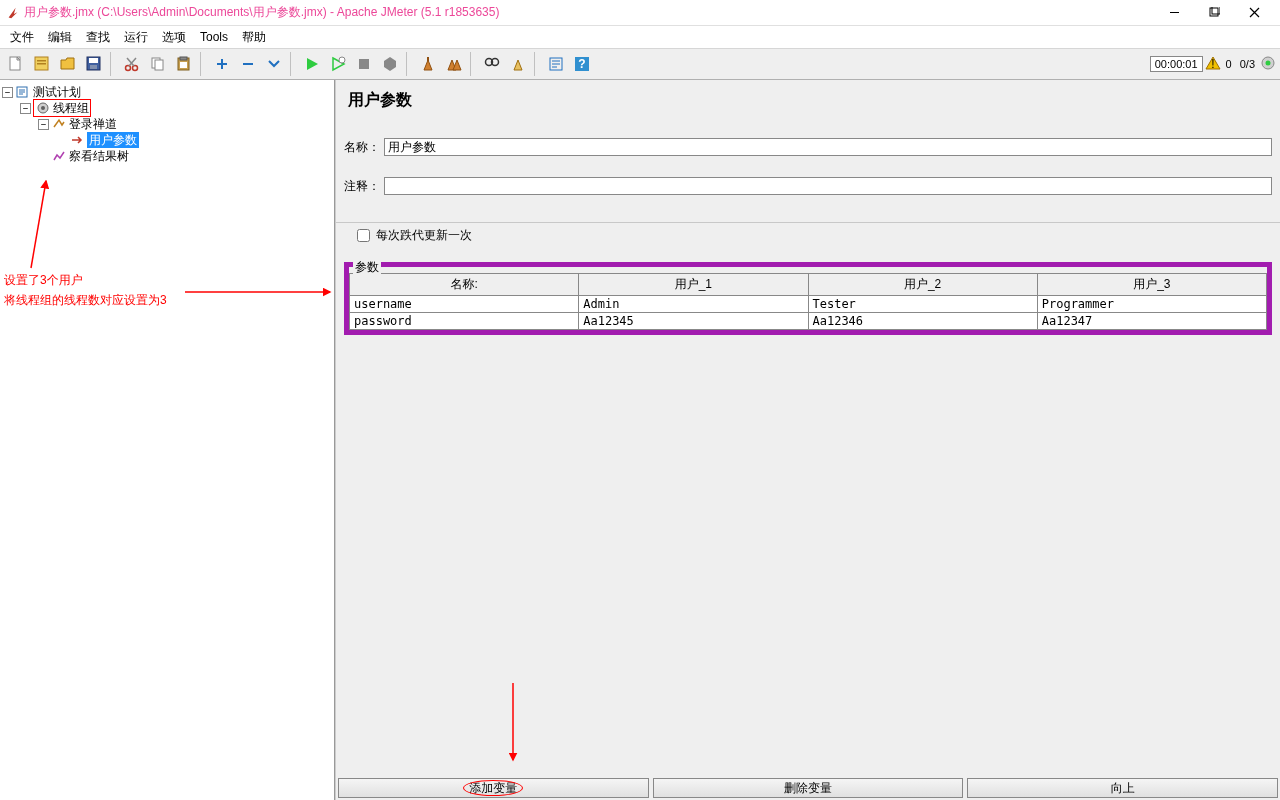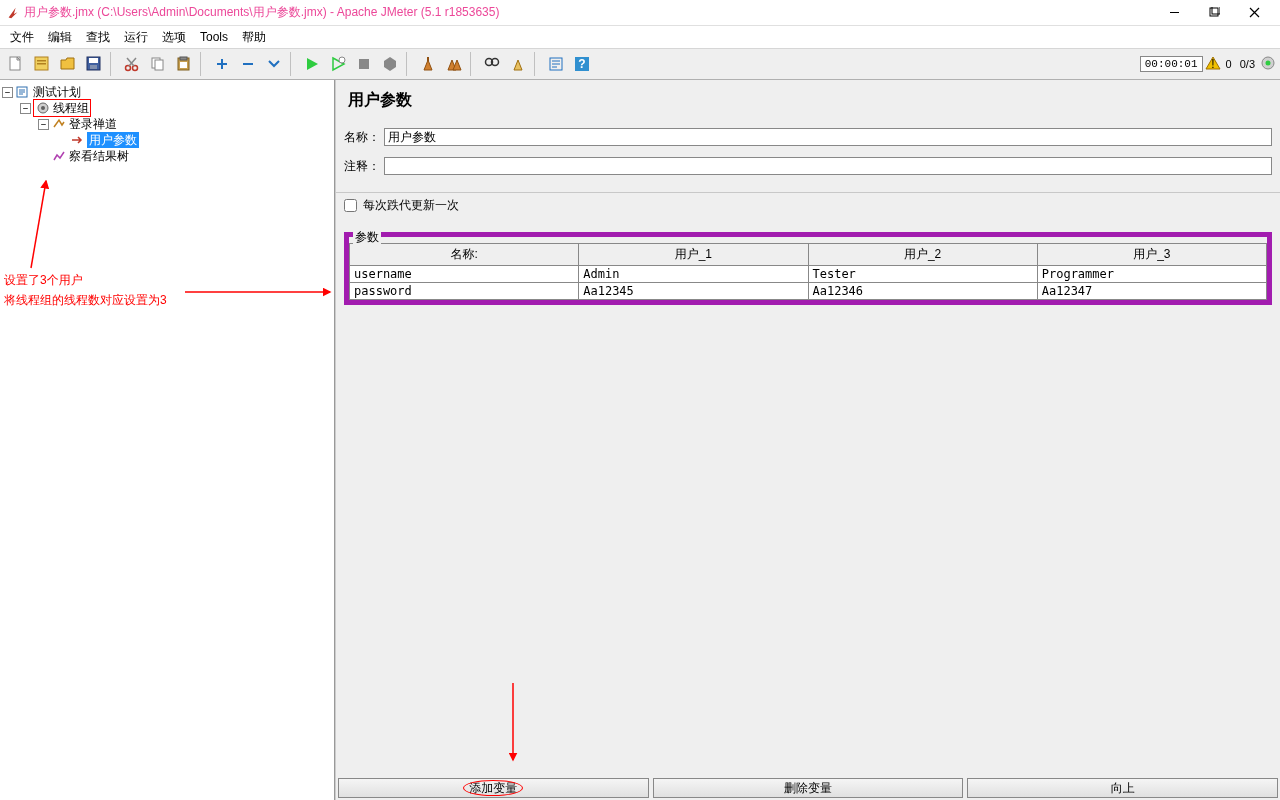--- a/index.html
+++ b/index.html
@@ -9,42 +9,42 @@
 .titlebar .title { flex: 1; color: #ec4899; }
 .titlebar .winbtn { width: 40px; height: 24px; display: flex; align-items: center; justify-content: center; }
 .titlebar .winbtn svg { width: 11px; height: 11px; }
 .menubar { height: 22px; display: flex; align-items: center; padding: 0 4px; gap: 2px; }
 .menubar .menuitem { padding: 2px 6px; }
 .toolbar { height: 32px; background: #efefef; border-top: 1px solid #d6d6d6; border-bottom: 1px solid #b0b0b0; display: flex; align-items: center; padding: 0 4px; gap: 2px; }
 .toolbar .tbtn { width: 24px; height: 24px; display: flex; align-items: center; justify-content: center; }
 .toolbar .tbtn svg { display:block; }
 .toolbar .sep { width: 6px; height: 24px; border-left: 1px solid #c0c0c0; margin: 0 2px; }
 .toolbar .spacer { flex: 1; }
-.toolbar .timebox { background: #fff; border: 1px solid #888; padding: 1px 4px; font-family: Liberation Mono, monospace; font-size: 11px; }
+.toolbar .timebox { background: #fff; border: 1px solid #888; padding: 1px 4px; font-family: Liberation Sans, sans-serif; font-size: 11px; }
 .toolbar .status { font-size: 11px; color: #000; margin: 0 3px; }
 .main { display: flex; height: calc(800px - 26px - 22px - 32px); }
 .treepane { width: 335px; background: #fff; border-right: 1px solid #999; position: relative; overflow: hidden; }
 .tree { padding: 4px 2px; font-size: 12px; line-height: 16px; }
 .tree .node { display: flex; align-items: center; height: 16px; white-space: nowrap; }
 .tree .toggle { width: 11px; height: 11px; border: 1px solid #888; display: inline-flex; align-items: center; justify-content: center; font-size: 9px; line-height: 9px; margin-right: 2px; font-family: monospace; background:#fff;}
 .tree .icon { width: 16px; height: 16px; display: inline-flex; align-items: center; justify-content: center; margin-right: 2px; }
 .tree .lbl.selected { background: #1e90ff; color: #fff; padding: 0 2px; }
 .tree .indent1 { margin-left: 18px; }
 .tree .indent2 { margin-left: 36px; }
 .tree .indent3 { margin-left: 54px; }
 .annot1 { position: absolute; left: 4px; top: 190px; color: #ff0000; font-size: 14px; line-height: 20px; }
 .arrow1 { position: absolute; left: 26px; top: 93px; }
 .arrow2 { position: absolute; left: 180px; top: 200px; }
 .rightpane { flex: 1; background: #efefef; display: flex; flex-direction: column; border-left: 1px solid #ccc; }
 .panel-title { font-size: 16px; font-weight: bold; padding: 10px 12px 6px; }
 .form-rows { padding: 0 8px 6px; }
-.form-row { display: flex; align-items: center; margin: 11px 0; }
+.form-row { display: flex; align-items: center; margin: 21px 0; }
 .form-row .flabel { width: 40px; text-align: left; padding-right: 2px; }
 .form-row input[type=text] { flex: 1; border: 1px solid #888; background: #fff; height: 18px; padding: 0 3px; font-size: 12px; }
-.check-row { padding: 4px 8px 2px; display: flex; align-items: center; gap: 4px; border-top: 1px solid #c8c8c8; }
+.check-row { padding: 4px 21px 2px; display: flex; align-items: center; gap: 4px; border-top: 1px solid #c8c8c8; }
 .check-row input { margin-right: 2px; }
 .params-outline { margin: 16px 8px; border: 5px solid #a21caf; position: relative; }
 .params-label { position: absolute; top: -8px; left: 4px; background: #efefef; padding: 0 2px; font-size: 12px; }
 .ptable { border-collapse: collapse; width: 100%; margin-top: 6px; background: #fff; }
 .ptable th { border: 1px solid #888; background: #efefef; font-weight: normal; padding: 2px 4px; font-size: 12px; height: 20px; }
 .ptable td { border: 1px solid #888; padding: 1px 4px; font-family: monospace; font-size: 12px; height: 16px; }
 .middle-area { flex: 1; position: relative; }
 .arrow3 { position: absolute; left: 165px; bottom: 10px; }
 .bottom-buttons { display: flex; flex-direction: column; padding: 0 2px 2px; gap: 2px; }
 .button-row { display: flex; gap: 4px; align-items: flex-end; }

